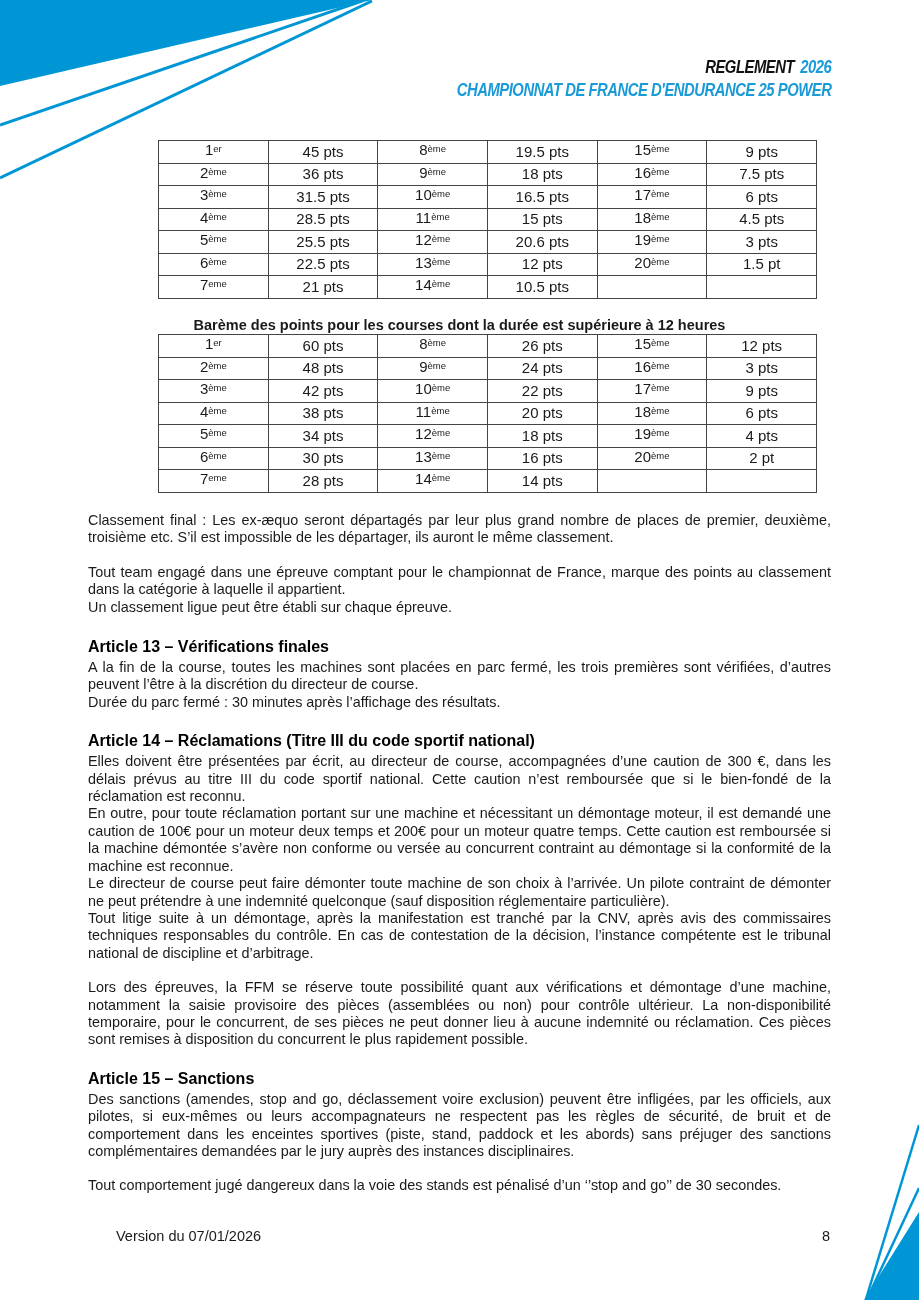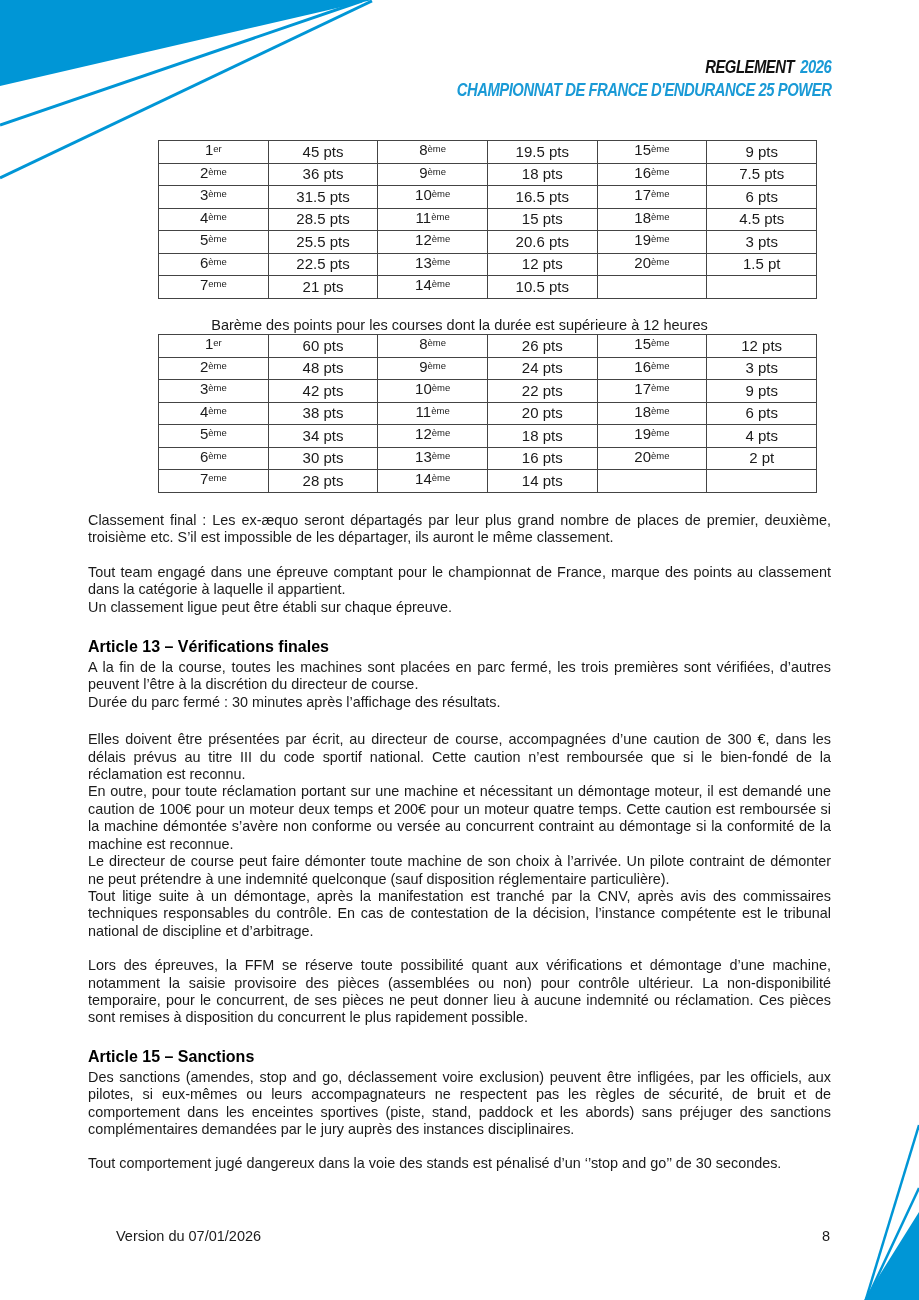--- a/index.html
+++ b/index.html
@@ -18,21 +18,21 @@
 
   table.pts { position:absolute; left:158px; width:659px; border-collapse:collapse;
               font-size:15px; }
   table.pts td { border:1px solid #444; height:21.5px; padding:0; text-align:center;
                  width:16.66%; vertical-align:middle; line-height:20px; }
   table.pts td.rank { vertical-align:top; line-height:18px; }
   table.pts sup { font-size:9.5px; vertical-align:top; position:relative; top:-1px; }
   #t1 { top:140px; }
   #t2 { top:334px; }
   .tcap { position:absolute; left:158px; width:603px; top:317px; text-align:center;
-          font-weight:normal; font-size:14.5px; }
+          font-weight:bold; font-size:14.5px; }
 
   .body { position:absolute; left:88px; width:743px; font-size:14.4px; line-height:17.4px;
           text-align:justify; }
   .body p { margin:0; }
   .gap { height:17px; }
   .art { color:#000000; font-weight:bold; font-size:16px; margin:0 0 3px 0; line-height:19px; }
 
   .foot-left { position:absolute; left:116px; top:1228px; font-size:14.5px; }
   .foot-right { position:absolute; left:822px; top:1228px; font-size:14.5px; }
 </style>
@@ -184,20 +184,21 @@
 <div class="body" style="top:512px;">
   <p>Classement final : Les ex-æquo seront départagés par leur plus grand nombre de places de premier, deuxième, troisième etc. S’il est impossible de les départager, ils auront le même classement.</p>
   <div class="gap"></div>
   <p>Tout team engagé dans une épreuve comptant pour le championnat de France, marque des points au classement dans la catégorie à laquelle il appartient.</p>
   <p>Un classement ligue peut être établi sur chaque épreuve.</p>
   <div class="gap" style="height:21px"></div>
   <h2 class="art">Article 13 – Vérifications finales</h2>
   <p>A la fin de la course, toutes les machines sont placées en parc fermé, les trois premières sont vérifiées, d’autres peuvent l’être à la discrétion du directeur de course.</p>
   <p>Durée du parc fermé : 30 minutes après l’affichage des résultats.</p>
   <div class="gap" style="height:20px"></div>
+  <h2 class="art">Article 14 – Réclamations (Titre III du code sportif national)</h2>
   <p>Elles doivent être présentées par écrit, au directeur de course, accompagnées d’une caution de 300 €, dans les délais prévus au titre III du code sportif national. Cette caution n’est remboursée que si le bien-fondé de la réclamation est reconnu.</p>
   <p>En outre, pour toute réclamation portant sur une machine et nécessitant un démontage moteur, il est demandé une caution de 100€ pour un moteur deux temps et 200€ pour un moteur quatre temps. Cette caution est remboursée si la machine démontée s’avère non conforme ou versée au concurrent contraint au démontage si la conformité de la machine est reconnue.</p>
   <p>Le directeur de course peut faire démonter toute machine de son choix à l’arrivée. Un pilote contraint de démonter ne peut prétendre à une indemnité quelconque (sauf disposition réglementaire particulière).</p>
   <p>Tout litige suite à un démontage, après la manifestation est tranché par la CNV, après avis des commissaires techniques responsables du contrôle. En cas de contestation de la décision, l’instance compétente est le tribunal national de discipline et d’arbitrage.</p>
   <div class="gap"></div>
   <p>Lors des épreuves, la FFM se réserve toute possibilité quant aux vérifications et démontage d’une machine, notamment la saisie provisoire des pièces (assemblées ou non) pour contrôle ultérieur. La non-disponibilité temporaire, pour le concurrent, de ses pièces ne peut donner lieu à aucune indemnité ou réclamation. Ces pièces sont remises à disposition du concurrent le plus rapidement possible.</p>
   <div class="gap" style="height:20px"></div>
   <h2 class="art">Article 15 – Sanctions</h2>
   <p>Des sanctions (amendes, stop and go, déclassement voire exclusion) peuvent être infligées, par les officiels, aux pilotes, si eux-mêmes ou leurs accompagnateurs ne respectent pas les règles de sécurité, de bruit et de comportement dans les enceintes sportives (piste, stand, paddock et les abords) sans préjuger des sanctions complémentaires demandées par le jury auprès des instances disciplinaires.</p>
   <div class="gap"></div>

